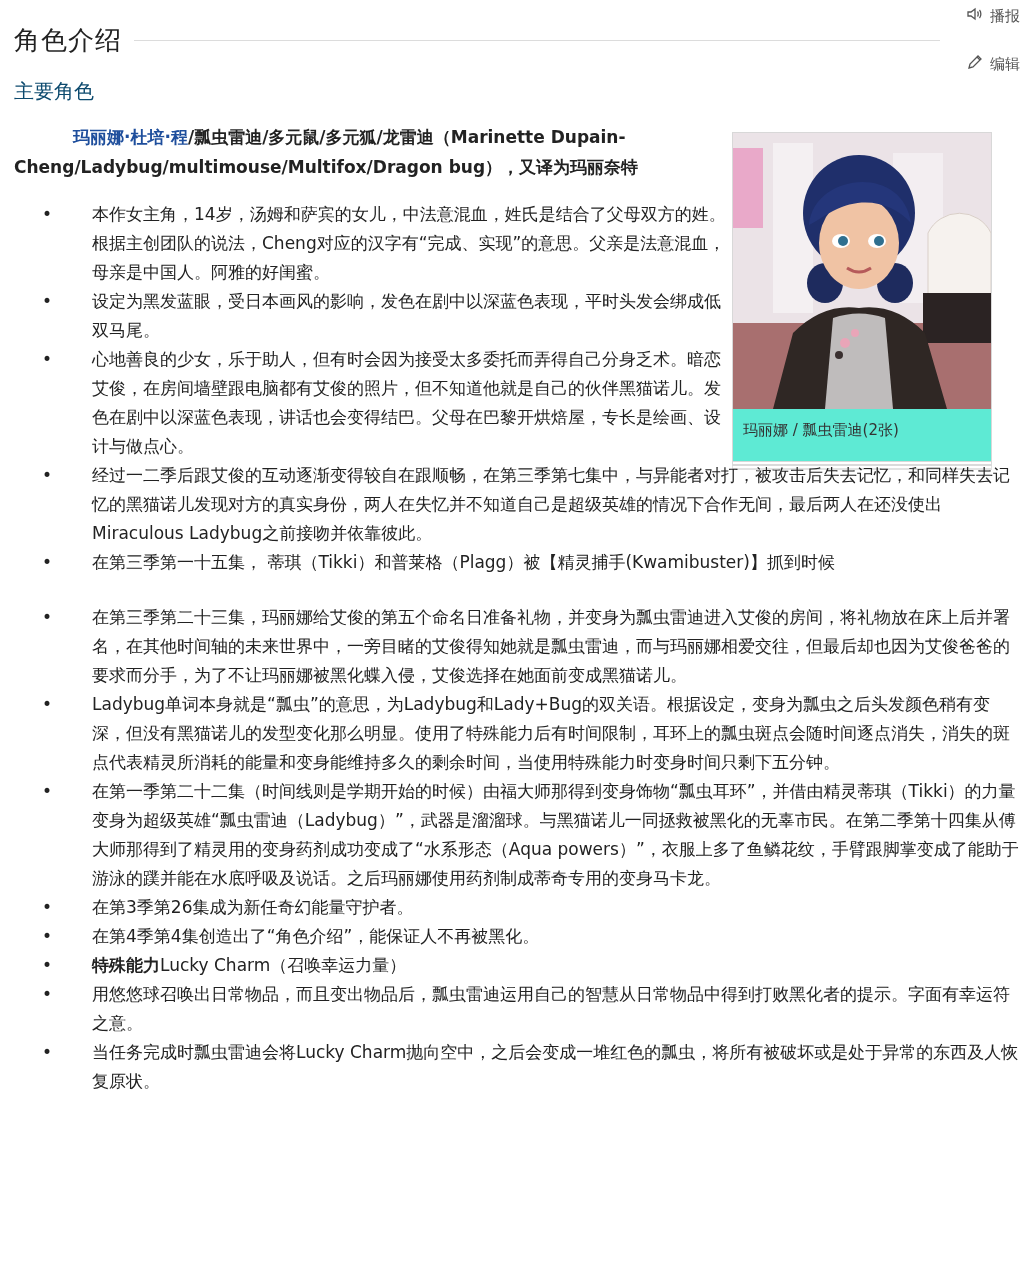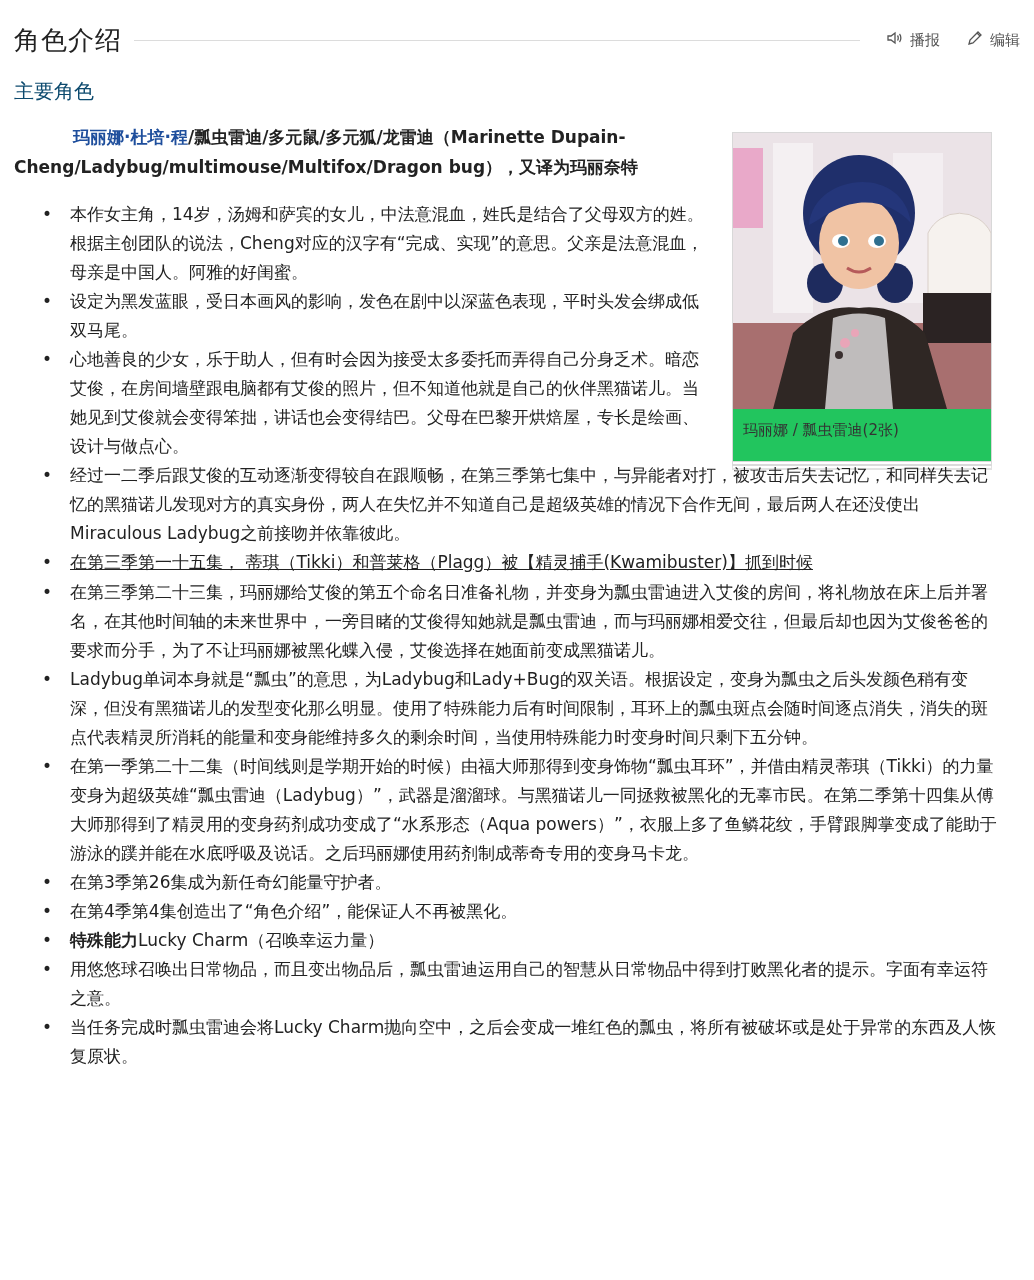--- a/index.html
+++ b/index.html
@@ -11,57 +11,57 @@
     .section-header {
       position: absolute; left: 14px; top: 18px; width: 1006px; height: 44px;
       display: flex; align-items: center;
     }
     .section-title {
       font-size: 26px; color: #222; letter-spacing: 1px; white-space: nowrap;
     }
     .header-rule {
       flex: 1; height: 1px; background: #dcdcdc; margin: 0 26px 0 12px;
     }
-    .header-actions { display: flex; gap: 26px; font-size: 15px; color: #555; }
+    .header-actions { display: flex; gap: 26px; font-size: 15px; color: #555; flex-direction: column; }
     .header-action { display: flex; align-items: center; gap: 6px; cursor: pointer; }
     .header-action svg { width: 18px; height: 18px; }
     .sub-title {
       position: absolute; left: 14px; top: 78px; font-size: 20px; color: #0c4a6e;
     }
     .intro {
       position: absolute; left: 14px; top: 122px; width: 690px;
       font-size: 17px; line-height: 30px; font-weight: bold; color: #222;
       text-indent: 36px;
     }
     .intro .link { color: #1e4e9c; margin-left: 23px; }
     .figure {
       position: absolute; left: 732px; top: 132px; width: 258px; height: 328px;
-      border: 1px solid #d8d8d8; background: #22c55e;
+      border: 1px solid #d8d8d8; background: #5eead4;
       box-shadow: 0 3px 0 -1px #fff, 0 4px 0 0 #dadada, 0 7px 0 -1px #fff, 0 8px 0 0 #e2e2e2;
     }
     .figure-img {
       position: absolute; left: 0; top: 0; width: 258px; height: 276px; overflow: hidden;
       background: linear-gradient(#ece6ea, #e9dfe4);
     }
     .figure-caption {
       position: absolute; left: 10px; top: 288px; font-size: 15px; color: #333;
     }
     ul.bullets {
       position: absolute; left: 0; top: 200px; margin: 0; padding: 0; list-style: none;
       font-size: 17px; line-height: 29px; color: #222;
     }
     ul.bullets li {
-      position: relative; padding-left: 70px;
+      position: relative; padding-left: 92px;
     }
     ul.bullets li::before {
       content: "•"; position: absolute; left: 42px; top: 0; font-size: 17px; color: #222;
     }
     .w-narrow { width: 640px; }
     .w-wide { width: 930px; }
-    .gap-after { margin-bottom: 1px; text-decoration: underline; }
+    .gap-after { margin-bottom: 26px; }
     .bold { font-weight: bold; margin-top: 8px; }
   </style>
 </head>
 <body>
 
 <div class="section-header">
   <span class="section-title">角色介绍</span>
   <span class="header-rule"></span>
   <div class="header-actions">
     <span class="header-action">
@@ -124,21 +124,21 @@
       <circle cx="122" cy="200" r="4" fill="#e9a5b8"></circle>
       <circle cx="106" cy="222" r="4" fill="#3a3030"></circle>
     </svg>
   </div>
   <div class="figure-caption">玛丽娜 / 瓢虫雷迪(2张)</div>
 </div>
 
 <ul class="bullets">
   <li class="w-narrow"><span>本作女主角，14岁，汤姆和萨宾的女儿，中法意混血，姓氏是结合了父母双方的姓。根据主创团队的说法，Cheng对应的汉字有“完成、实现”的意思。父亲是法意混血，母亲是中国人。阿雅的好闺蜜。</span></li>
   <li class="w-narrow"><span>设定为黑发蓝眼，受日本画风的影响，发色在剧中以深蓝色表现，平时头发会绑成低双马尾。</span></li>
-  <li class="w-narrow"><span>心地善良的少女，乐于助人，但有时会因为接受太多委托而弄得自己分身乏术。暗恋艾俊，在房间墙壁跟电脑都有艾俊的照片，但不知道他就是自己的伙伴黑猫诺儿。当她见到艾俊就会变得笨拙，讲话也会变得结巴。父母在巴黎开烘焙屋，专长是绘画、设计与做点心。</span></li>
+  <li class="w-narrow"><span>心地善良的少女，乐于助人，但有时会因为接受太多委托而弄得自己分身乏术。暗恋艾俊，在房间墙壁跟电脑都有艾俊的照片，但不知道他就是自己的伙伴黑猫诺儿。发色在剧中以深蓝色表现，讲话也会变得结巴。父母在巴黎开烘焙屋，专长是绘画、设计与做点心。</span></li>
   <li class="w-wide"><span>经过一二季后跟艾俊的互动逐渐变得较自在跟顺畅，在第三季第七集中，与异能者对打，被攻击后失去记忆，和同样失去记忆的黑猫诺儿发现对方的真实身份，两人在失忆并不知道自己是超级英雄的情况下合作无间，最后两人在还没使出Miraculous Ladybug之前接吻并依靠彼此。</span></li>
   <li class="w-wide gap-after"><span>在第三季第一十五集， 蒂琪（Tikki）和普莱格（Plagg）被【精灵捕手(Kwamibuster)】抓到时候</span></li>
   <li class="w-wide"><span>在第三季第二十三集，玛丽娜给艾俊的第五个命名日准备礼物，并变身为瓢虫雷迪进入艾俊的房间，将礼物放在床上后并署名，在其他时间轴的未来世界中，一旁目睹的艾俊得知她就是瓢虫雷迪，而与玛丽娜相爱交往，但最后却也因为艾俊爸爸的要求而分手，为了不让玛丽娜被黑化蝶入侵，艾俊选择在她面前变成黑猫诺儿。</span></li>
   <li class="w-wide"><span>Ladybug单词本身就是“瓢虫”的意思，为Ladybug和Lady+Bug的双关语。根据设定，变身为瓢虫之后头发颜色稍有变深，但没有黑猫诺儿的发型变化那么明显。使用了特殊能力后有时间限制，耳环上的瓢虫斑点会随时间逐点消失，消失的斑点代表精灵所消耗的能量和变身能维持多久的剩余时间，当使用特殊能力时变身时间只剩下五分钟。</span></li>
   <li class="w-wide"><span>在第一季第二十二集（时间线则是学期开始的时候）由福大师那得到变身饰物“瓢虫耳环”，并借由精灵蒂琪（Tikki）的力量变身为超级英雄“瓢虫雷迪（Ladybug）”，武器是溜溜球。与黑猫诺儿一同拯救被黑化的无辜市民。在第二季第十四集从傅大师那得到了精灵用的变身药剂成功变成了“水系形态（Aqua powers）”，衣服上多了鱼鳞花纹，手臂跟脚掌变成了能助于游泳的蹼并能在水底呼吸及说话。之后玛丽娜使用药剂制成蒂奇专用的变身马卡龙。</span></li>
   <li class="w-wide"><span>在第3季第26集成为新任奇幻能量守护者。</span></li>
   <li class="w-wide"><span>在第4季第4集创造出了“角色介绍”，能保证人不再被黑化。</span></li>
   <li class="w-wide"><span class="bold">特殊能力</span><span>Lucky Charm（召唤幸运力量）</span></li>
   <li class="w-wide"><span>用悠悠球召唤出日常物品，而且变出物品后，瓢虫雷迪运用自己的智慧从日常物品中得到打败黑化者的提示。字面有幸运符之意。</span></li>
   <li class="w-wide"><span>当任务完成时瓢虫雷迪会将Lucky Charm抛向空中，之后会变成一堆红色的瓢虫，将所有被破坏或是处于异常的东西及人恢复原状。</span></li>

